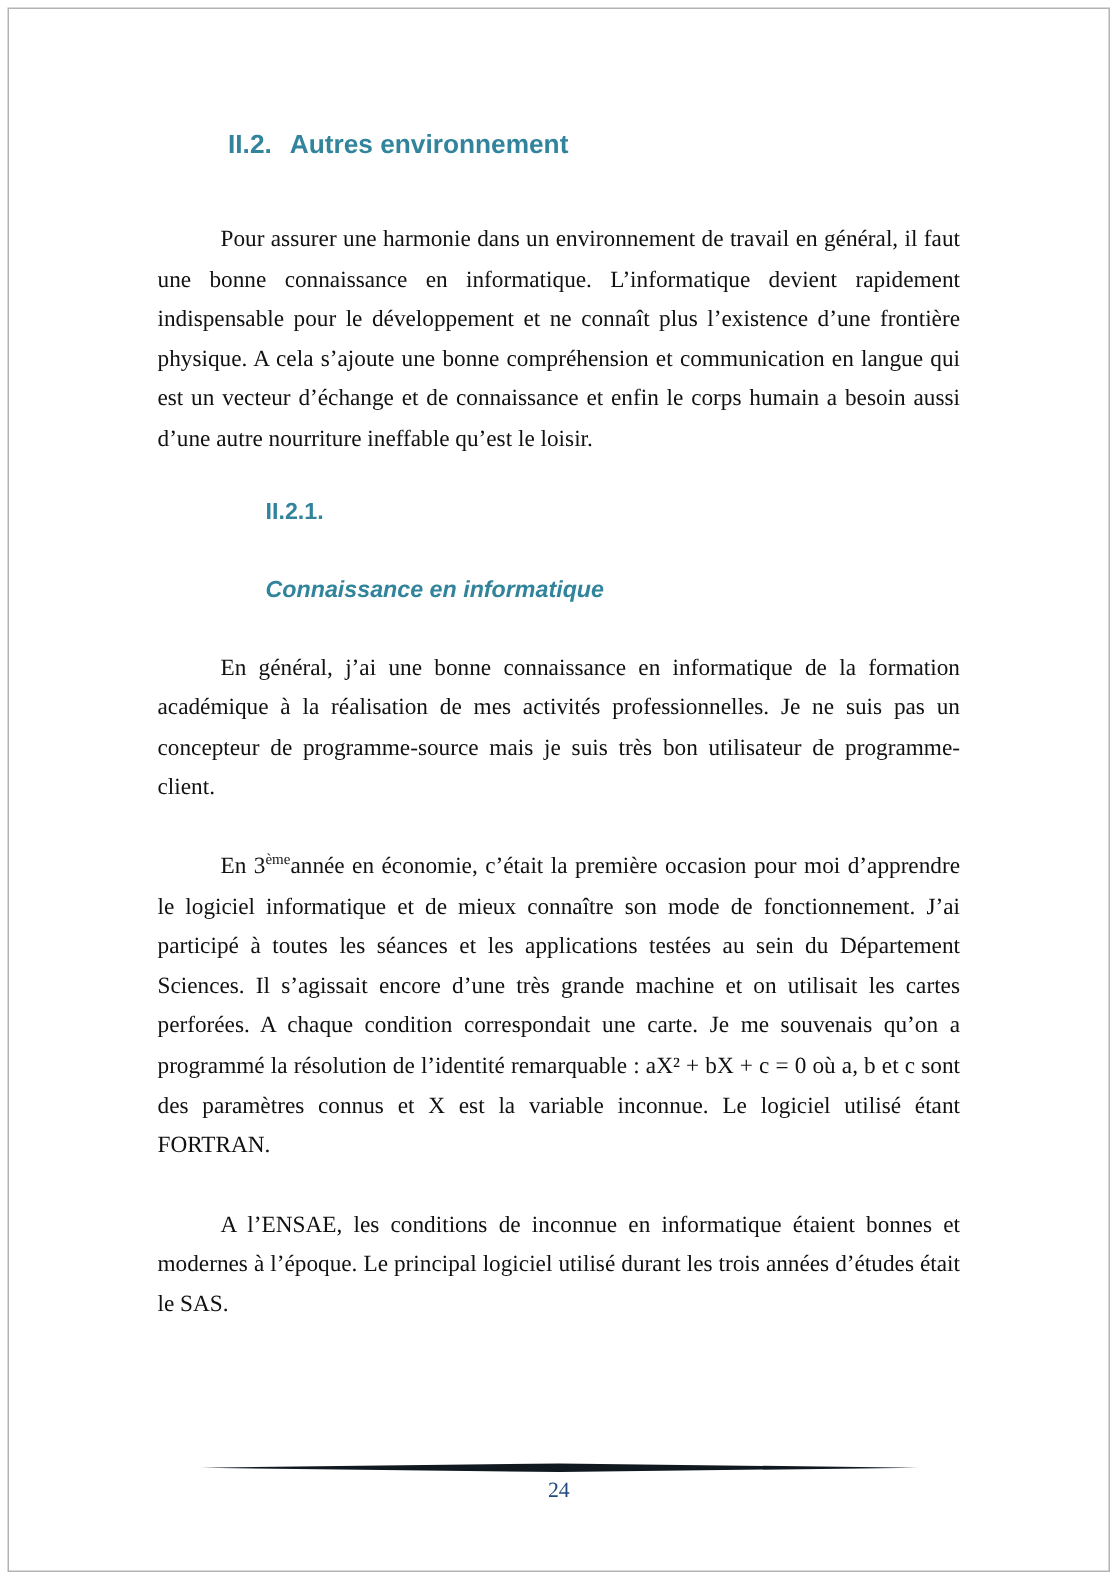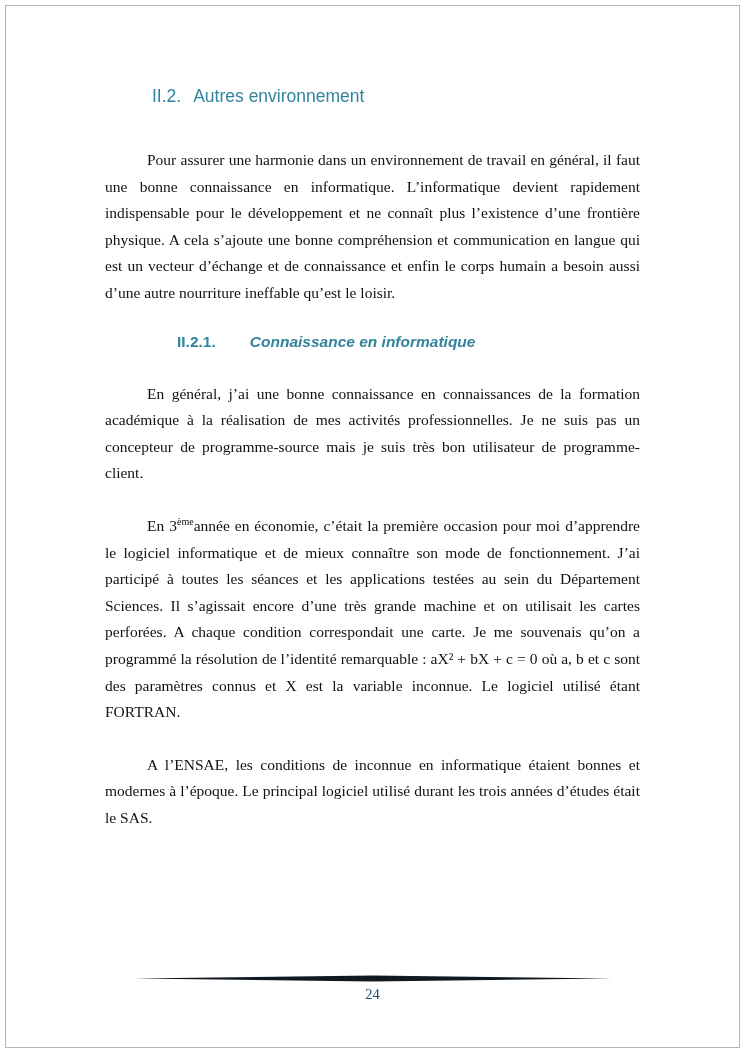--- a/index.html
+++ b/index.html
@@ -24,35 +24,36 @@
   .content {
     position: absolute;
     top: 86px;
     left: 105px;
     right: 105px;
   }
   .section-heading {
     font-family: "Liberation Sans", sans-serif;
     color: #31849B;
     font-size: 17.5px;
-    font-weight: normal;
+    font-weight: bold;
     margin: 0 0 40px 47px;
     display: flex;
     gap: 12px;
     align-items: flex-end;
   }
   .subsection-heading {
     font-family: "Liberation Sans", sans-serif;
     color: #31849B;
     font-size: 15.5px;
     font-weight: bold;
     margin: 12px 0 30px 72px;
     display: flex;
     gap: 34px;
     align-items: flex-start;
+    flex-direction: column;
   }
   .subsection-heading .sub-title {
     font-style: italic;
   }
   p.body-para {
     font-size: 15.5px;
     line-height: 26.6px;
     text-align: justify;
     text-indent: 42px;
     margin: 0 0 26px 0;
@@ -92,21 +93,21 @@
     <span>Autres environnement</span>
   </h1>
 
   <p class="body-para">Pour assurer une harmonie dans un environnement de travail en général, il faut une bonne connaissance en informatique. L’informatique devient rapidement indispensable pour le développement et ne connaît plus l’existence d’une frontière physique. A cela s’ajoute une bonne compréhension et communication en langue qui est un vecteur d’échange et de connaissance et enfin le corps humain a besoin aussi d’une autre nourriture ineffable qu’est le loisir.</p>
 
   <h2 class="subsection-heading">
     <span>II.2.1.</span>
     <span class="sub-title">Connaissance en informatique</span>
   </h2>
 
-  <p class="body-para">En général, j’ai une bonne connaissance en connaissances de la formation académique à la réalisation de mes activités professionnelles. Je ne suis pas un concepteur de programme-source mais je suis très bon utilisateur de programme-client.</p>
+  <p class="body-para">En général, j’ai une bonne connaissance en informatique de la formation académique à la réalisation de mes activités professionnelles. Je ne suis pas un concepteur de programme-source mais je suis très bon utilisateur de programme-client.</p>
 
   <p class="body-para"><span>En 3</span><sup>ème</sup><span>année en économie, c’était la première occasion pour moi d’apprendre le logiciel informatique et de mieux connaître son mode de fonctionnement. J’ai participé à toutes les séances et les applications testées au sein du Département Sciences. Il s’agissait encore d’une très grande machine et on utilisait les cartes perforées. A chaque condition correspondait une carte. Je me souvenais qu’on a programmé la résolution de l’identité remarquable : aX² + bX + c = 0 où a, b et c sont des paramètres  connus et X est la variable inconnue. Le logiciel utilisé étant FORTRAN.</span></p>
 
   <p class="body-para">A l’ENSAE, les conditions de inconnue en informatique étaient bonnes et modernes  à l’époque. Le principal logiciel utilisé durant les trois années d’études était le SAS.</p>
 
 </div>
 
 <div class="footer">
   <svg class="footer-rule" width="478" height="9" viewBox="0 0 478 9" aria-hidden="true">
     <polygon points="0,4.5 239,1.6 478,4.5 239,7.4" fill="#101820"></polygon>

